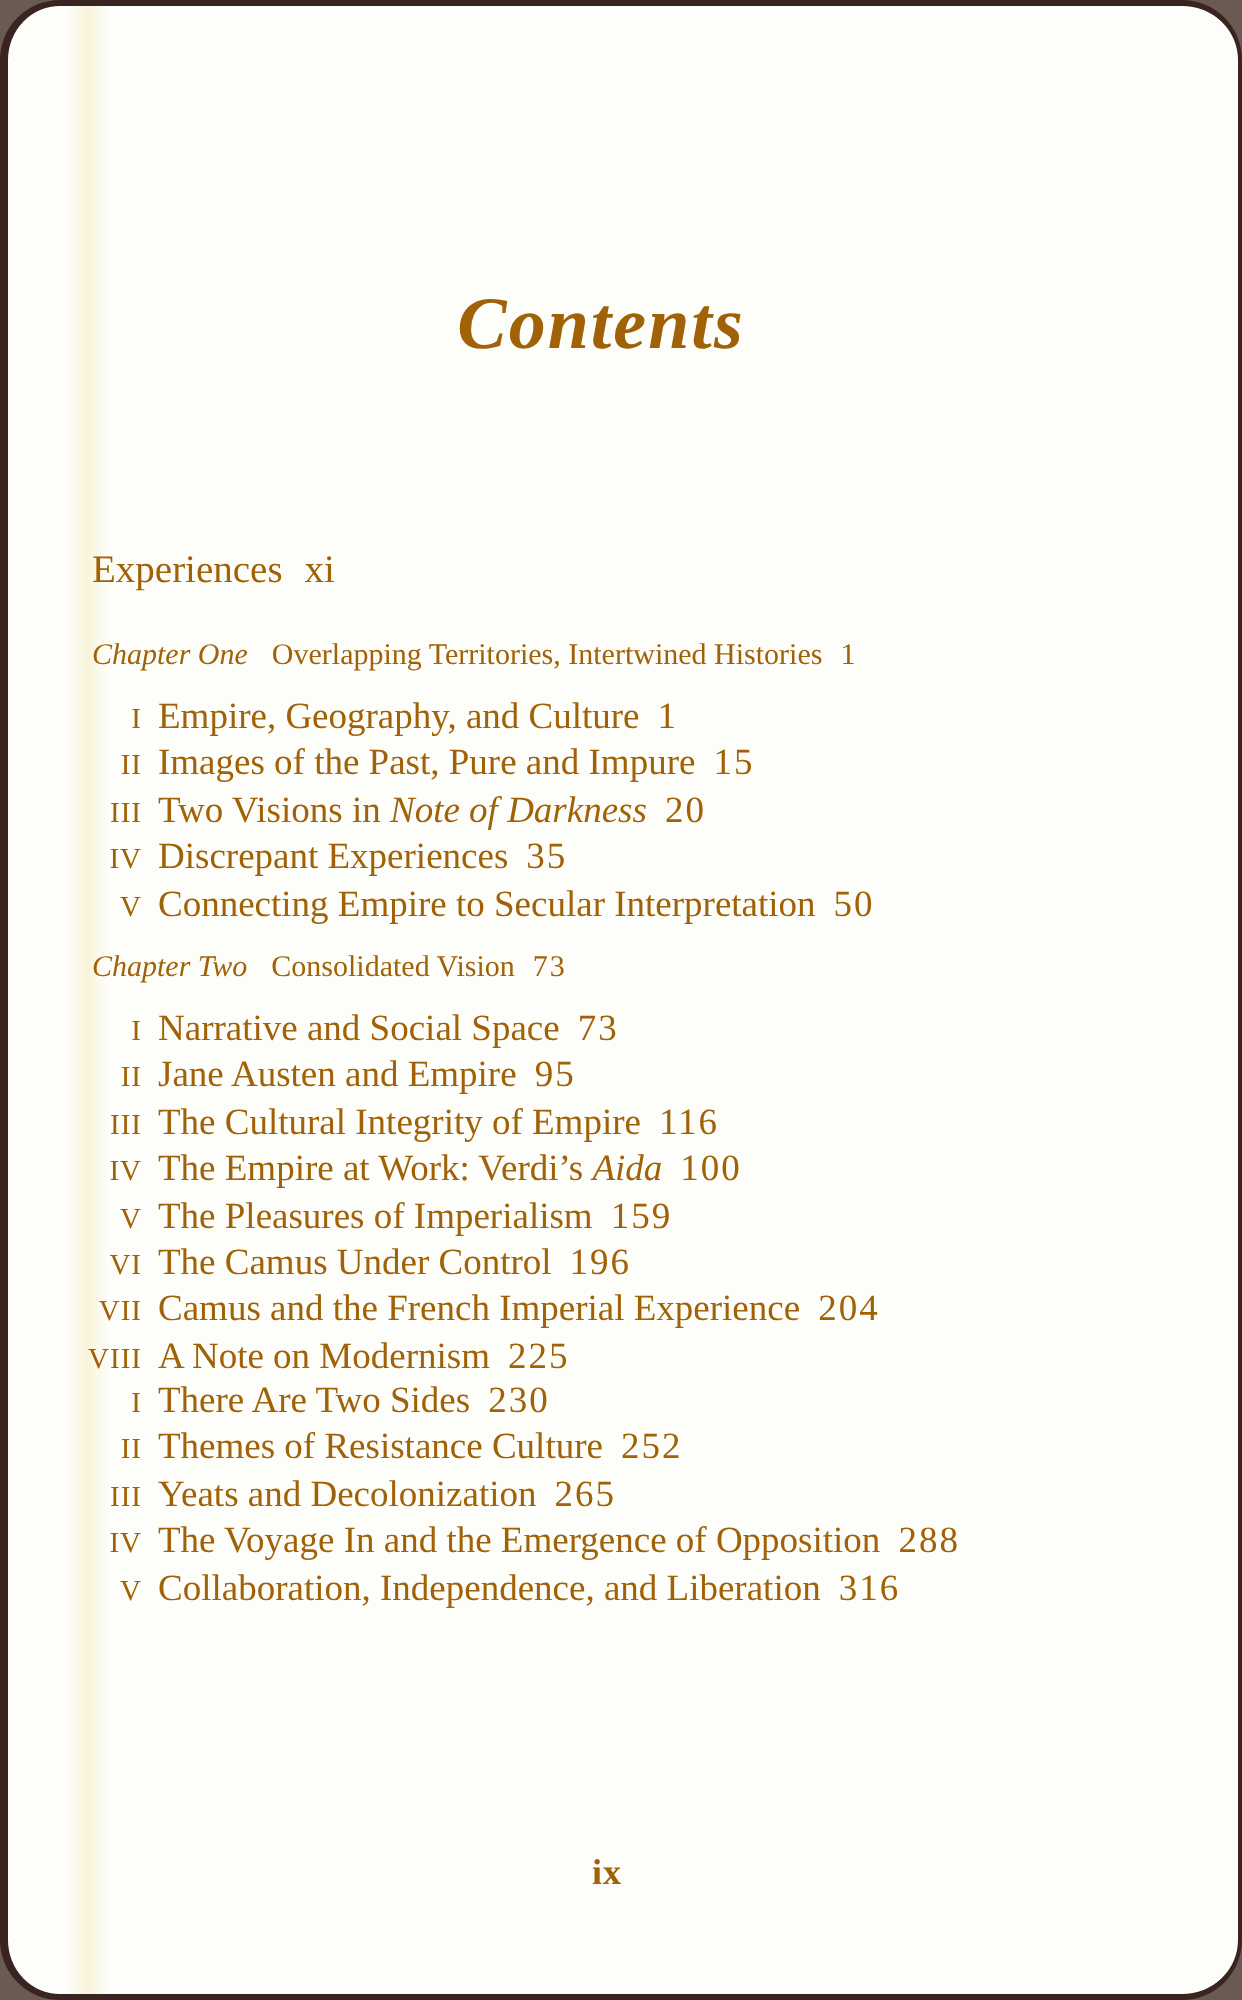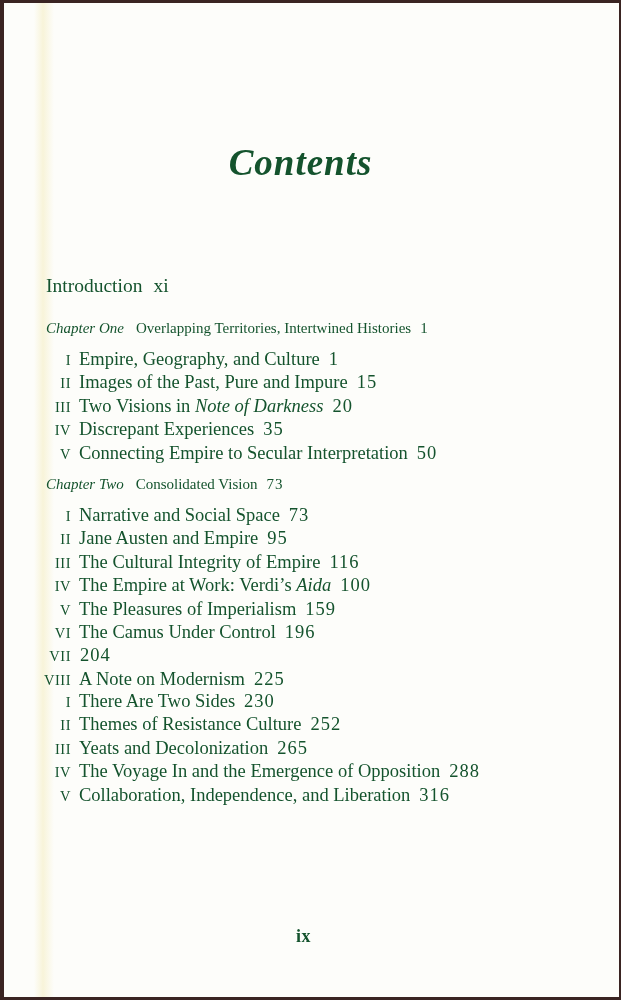--- a/index.html
+++ b/index.html
@@ -7,21 +7,22 @@
     position: relative;
     width: 621px;
     height: 1000px;
     box-sizing: border-box;
     background: #fdfdfa;
     border-style: solid;
     border-color: #3a2422;
     border-width: 3px 2px 3px 4px;
     overflow: hidden;
     font-family: "Liberation Serif", "DejaVu Serif", serif;
-    color: #14532d;
+    color: #a16207;
+    border-radius: 30px;
   }
   .gutter-shadow {
     position: absolute;
     left: 30px; top: 0;
     width: 20px; height: 100%;
     background: linear-gradient(to right,
       rgba(244,236,190,0) 0%,
       rgba(244,236,190,0.55) 45%,
       rgba(244,236,190,0) 100%);
     pointer-events: none;
@@ -87,21 +88,21 @@
 </style>
 </head>
 <body>
 
 <div class="page">
   <div class="gutter-shadow"></div>
 
   <div class="title">Contents</div>
 
   <div class="intro">
-    <span>Introduction</span><span class="pgnum">xi</span>
+    <span>Experiences</span><span class="pgnum">xi</span>
   </div>
 
   <div class="chapters">
       <div class="chapter" style="top: 313px;">
     <div class="chapter-heading">
       <span class="chapter-label">Chapter One</span><span class="chapter-title">Overlapping Territories, Intertwined Histories</span><span class="chapter-page">1</span>
     </div>
     <div class="section-list">
           <div class="section-row">
     <span class="section-numeral">I</span>
@@ -160,20 +161,21 @@
     <span class="section-title">The Pleasures of Imperialism</span>
     <span class="section-page">159</span>
   </div>
           <div class="section-row">
     <span class="section-numeral">VI</span>
     <span class="section-title">The Camus Under Control</span>
     <span class="section-page">196</span>
   </div>
           <div class="section-row">
     <span class="section-numeral">VII</span>
+    <span class="section-title">Camus and the French Imperial Experience</span>
     <span class="section-page">204</span>
   </div>
           <div class="section-row">
     <span class="section-numeral">VIII</span>
     <span class="section-title">A Note on Modernism</span>
     <span class="section-page">225</span>
   </div>
         </div>
   </div>
       <div class="chapter" style="top: 680px;">

